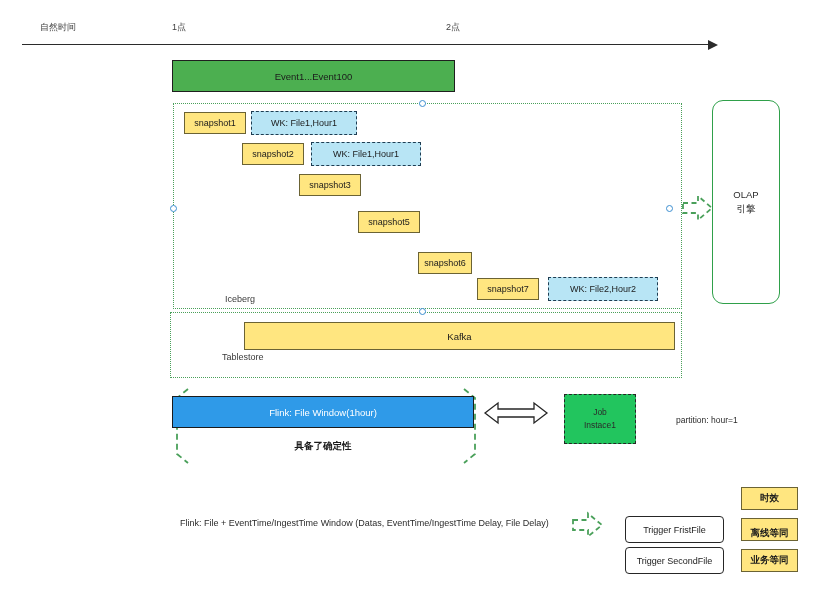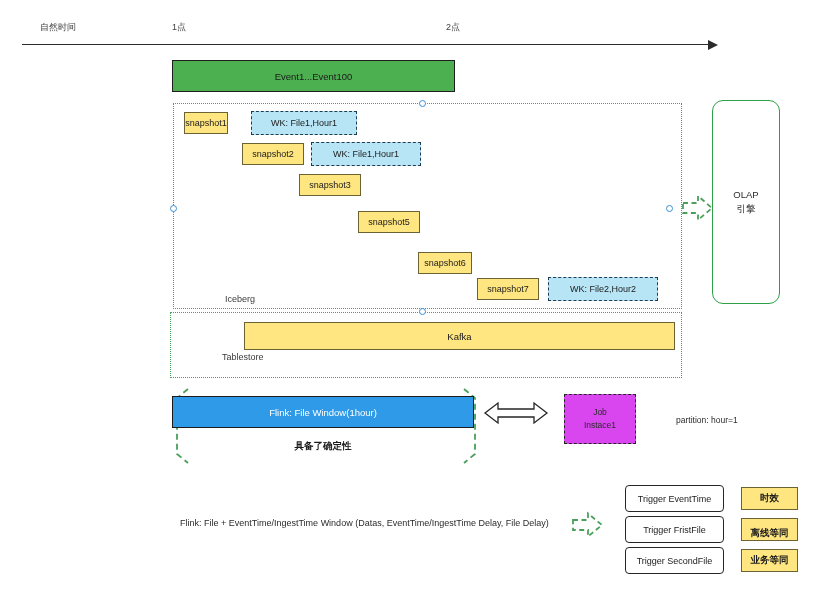--- a/index.html
+++ b/index.html
@@ -128,21 +128,21 @@
     font-weight: bold;
     color: #1b1b1b;
     text-align: center;
     white-space: nowrap;
   }
   .brace-side { }
 
   
   .job-box {
     border: 1.8px dashed #262626;
-    background: #d946ef;
+    background: #22c55e;
     display: flex;
     flex-direction: column;
     align-items: center;
     justify-content: center;
     font-size: 8.5px;
     color: #2b2b2b;
     line-height: 1.55;
   }
   .plain-note {
     font-size: 8.5px;
@@ -204,21 +204,21 @@
   </div>
 
   <div class="abs dotted-box" style="left:173px; top:103px; width:509px; height:206px;"></div>
   <div class="abs container-label" style="left:179px; top:294px;">Iceberg</div>
 
   <div class="abs handle" style="left:419px; top:99.5px;"></div>
   <div class="abs handle" style="left:169.5px; top:205px;"></div>
   <div class="abs handle" style="left:666px; top:205px;"></div>
   <div class="abs handle" style="left:419px; top:308px;"></div>
 
-  <div class="abs snap-box" style="left:184px; top:112px; width:44px; height:22px;">
+  <div class="abs snap-box" style="left:184px; top:112px; width:62px; height:22px;">
     <span>snapshot1</span>
   </div>
   <div class="abs snap-box" style="left:242px; top:143px; width:62px; height:22px;">
     <span>snapshot2</span>
   </div>
   <div class="abs snap-box" style="left:299px; top:174px; width:62px; height:22px;">
     <span>snapshot3</span>
   </div>
   <div class="abs snap-box" style="left:358px; top:211px; width:62px; height:22px;">
     <span>snapshot5</span>
@@ -281,23 +281,20 @@
   <div class="abs plain-note" style="left:676px; top:415px;">partition: hour=1</div>
 
   <div class="abs bottom-caption" style="left:180px; top:518px;">Flink: File + EventTime/IngestTime Window (Datas, EventTime/IngestTime Delay, File Delay)</div>
 
   <div class="abs" style="left:572px; top:510px;">
     <svg width="32" height="30" viewBox="0 0 32 30">
       <path d="M1,10 L16,10 L16,3.5 L30,15 L16,26.5 L16,20 L1,20 Z" fill="none" stroke="#4aa05a" stroke-width="1.8" stroke-dasharray="5,3.5" stroke-linejoin="miter"></path>
     </svg>
   </div>
 
-  <div class="abs trigger-box" style="left:625px; top:485px; width:99px; height:27px;">
-    <span>Trigger EventTime</span>
-  </div>
   <div class="abs trigger-box" style="left:625px; top:547px; width:99px; height:27px;">
     <span>Trigger SecondFile</span>
   </div>
   <div class="abs trigger-box" style="left:625px; top:516px; width:99px; height:27px;">
     <span>Trigger FristFile</span>
   </div>
 
   <div class="abs tag-box" style="left:741px; top:487px; width:57px; height:23px;">
     <span>时效</span>
   </div>

